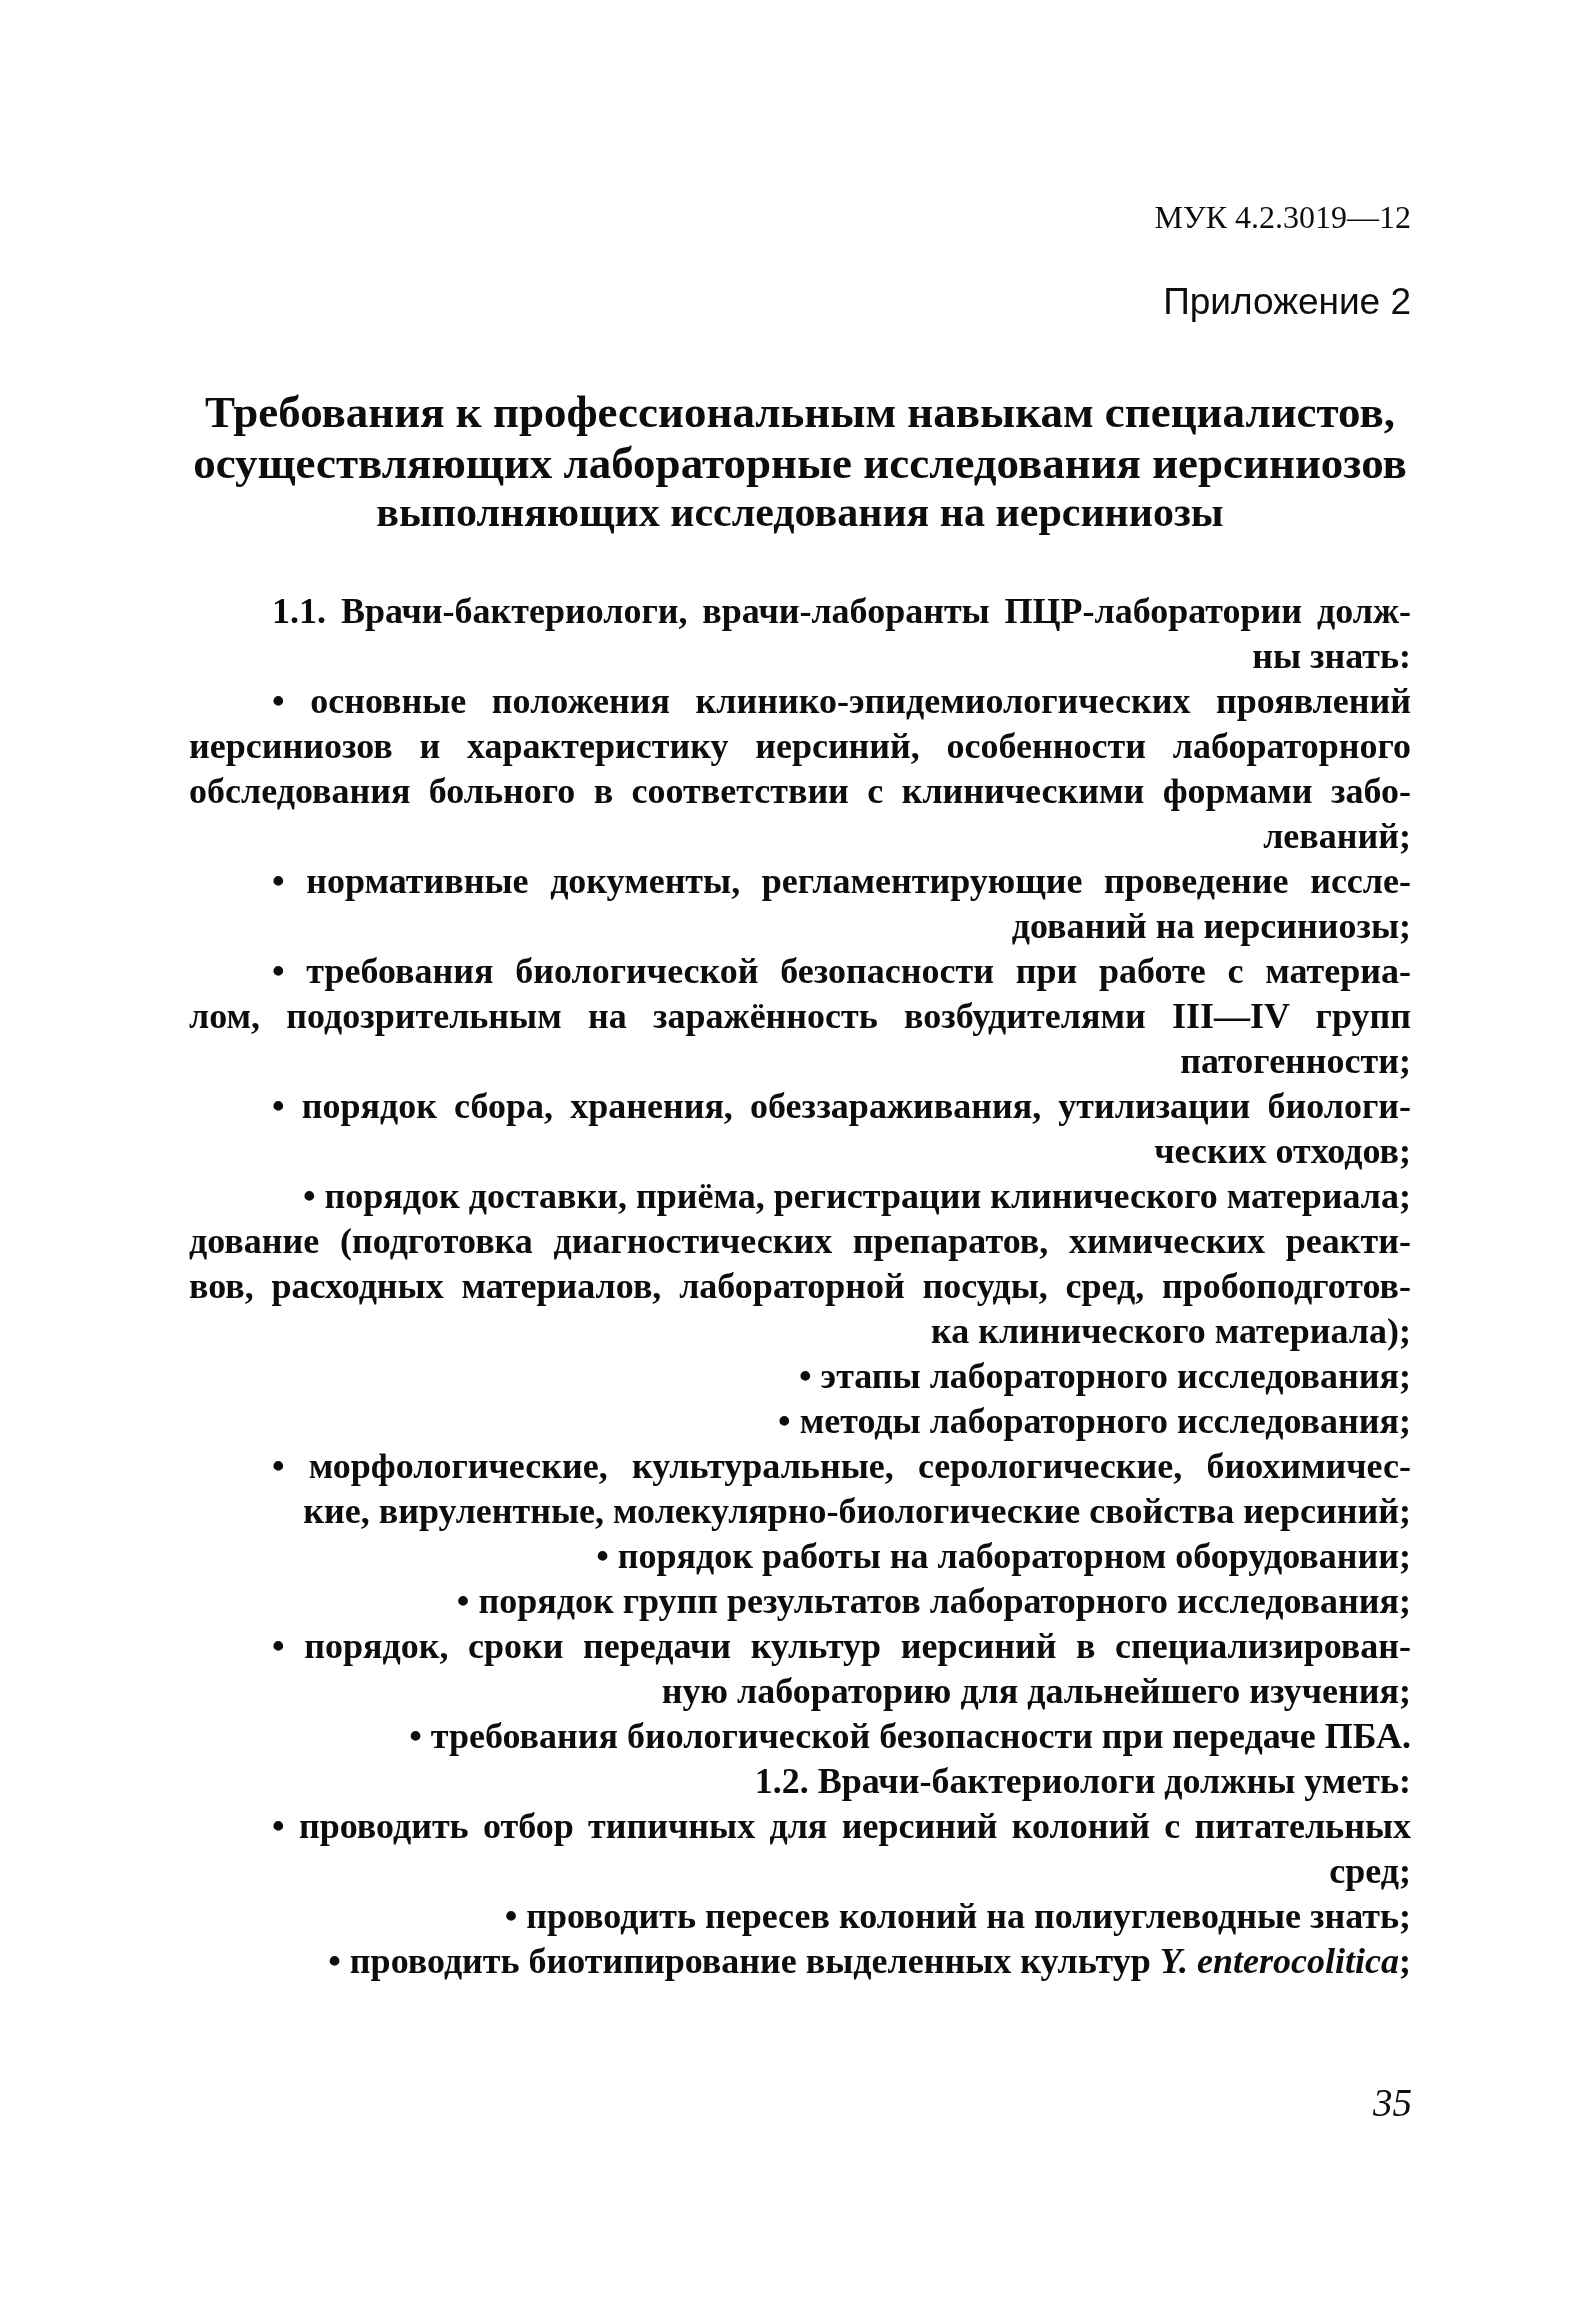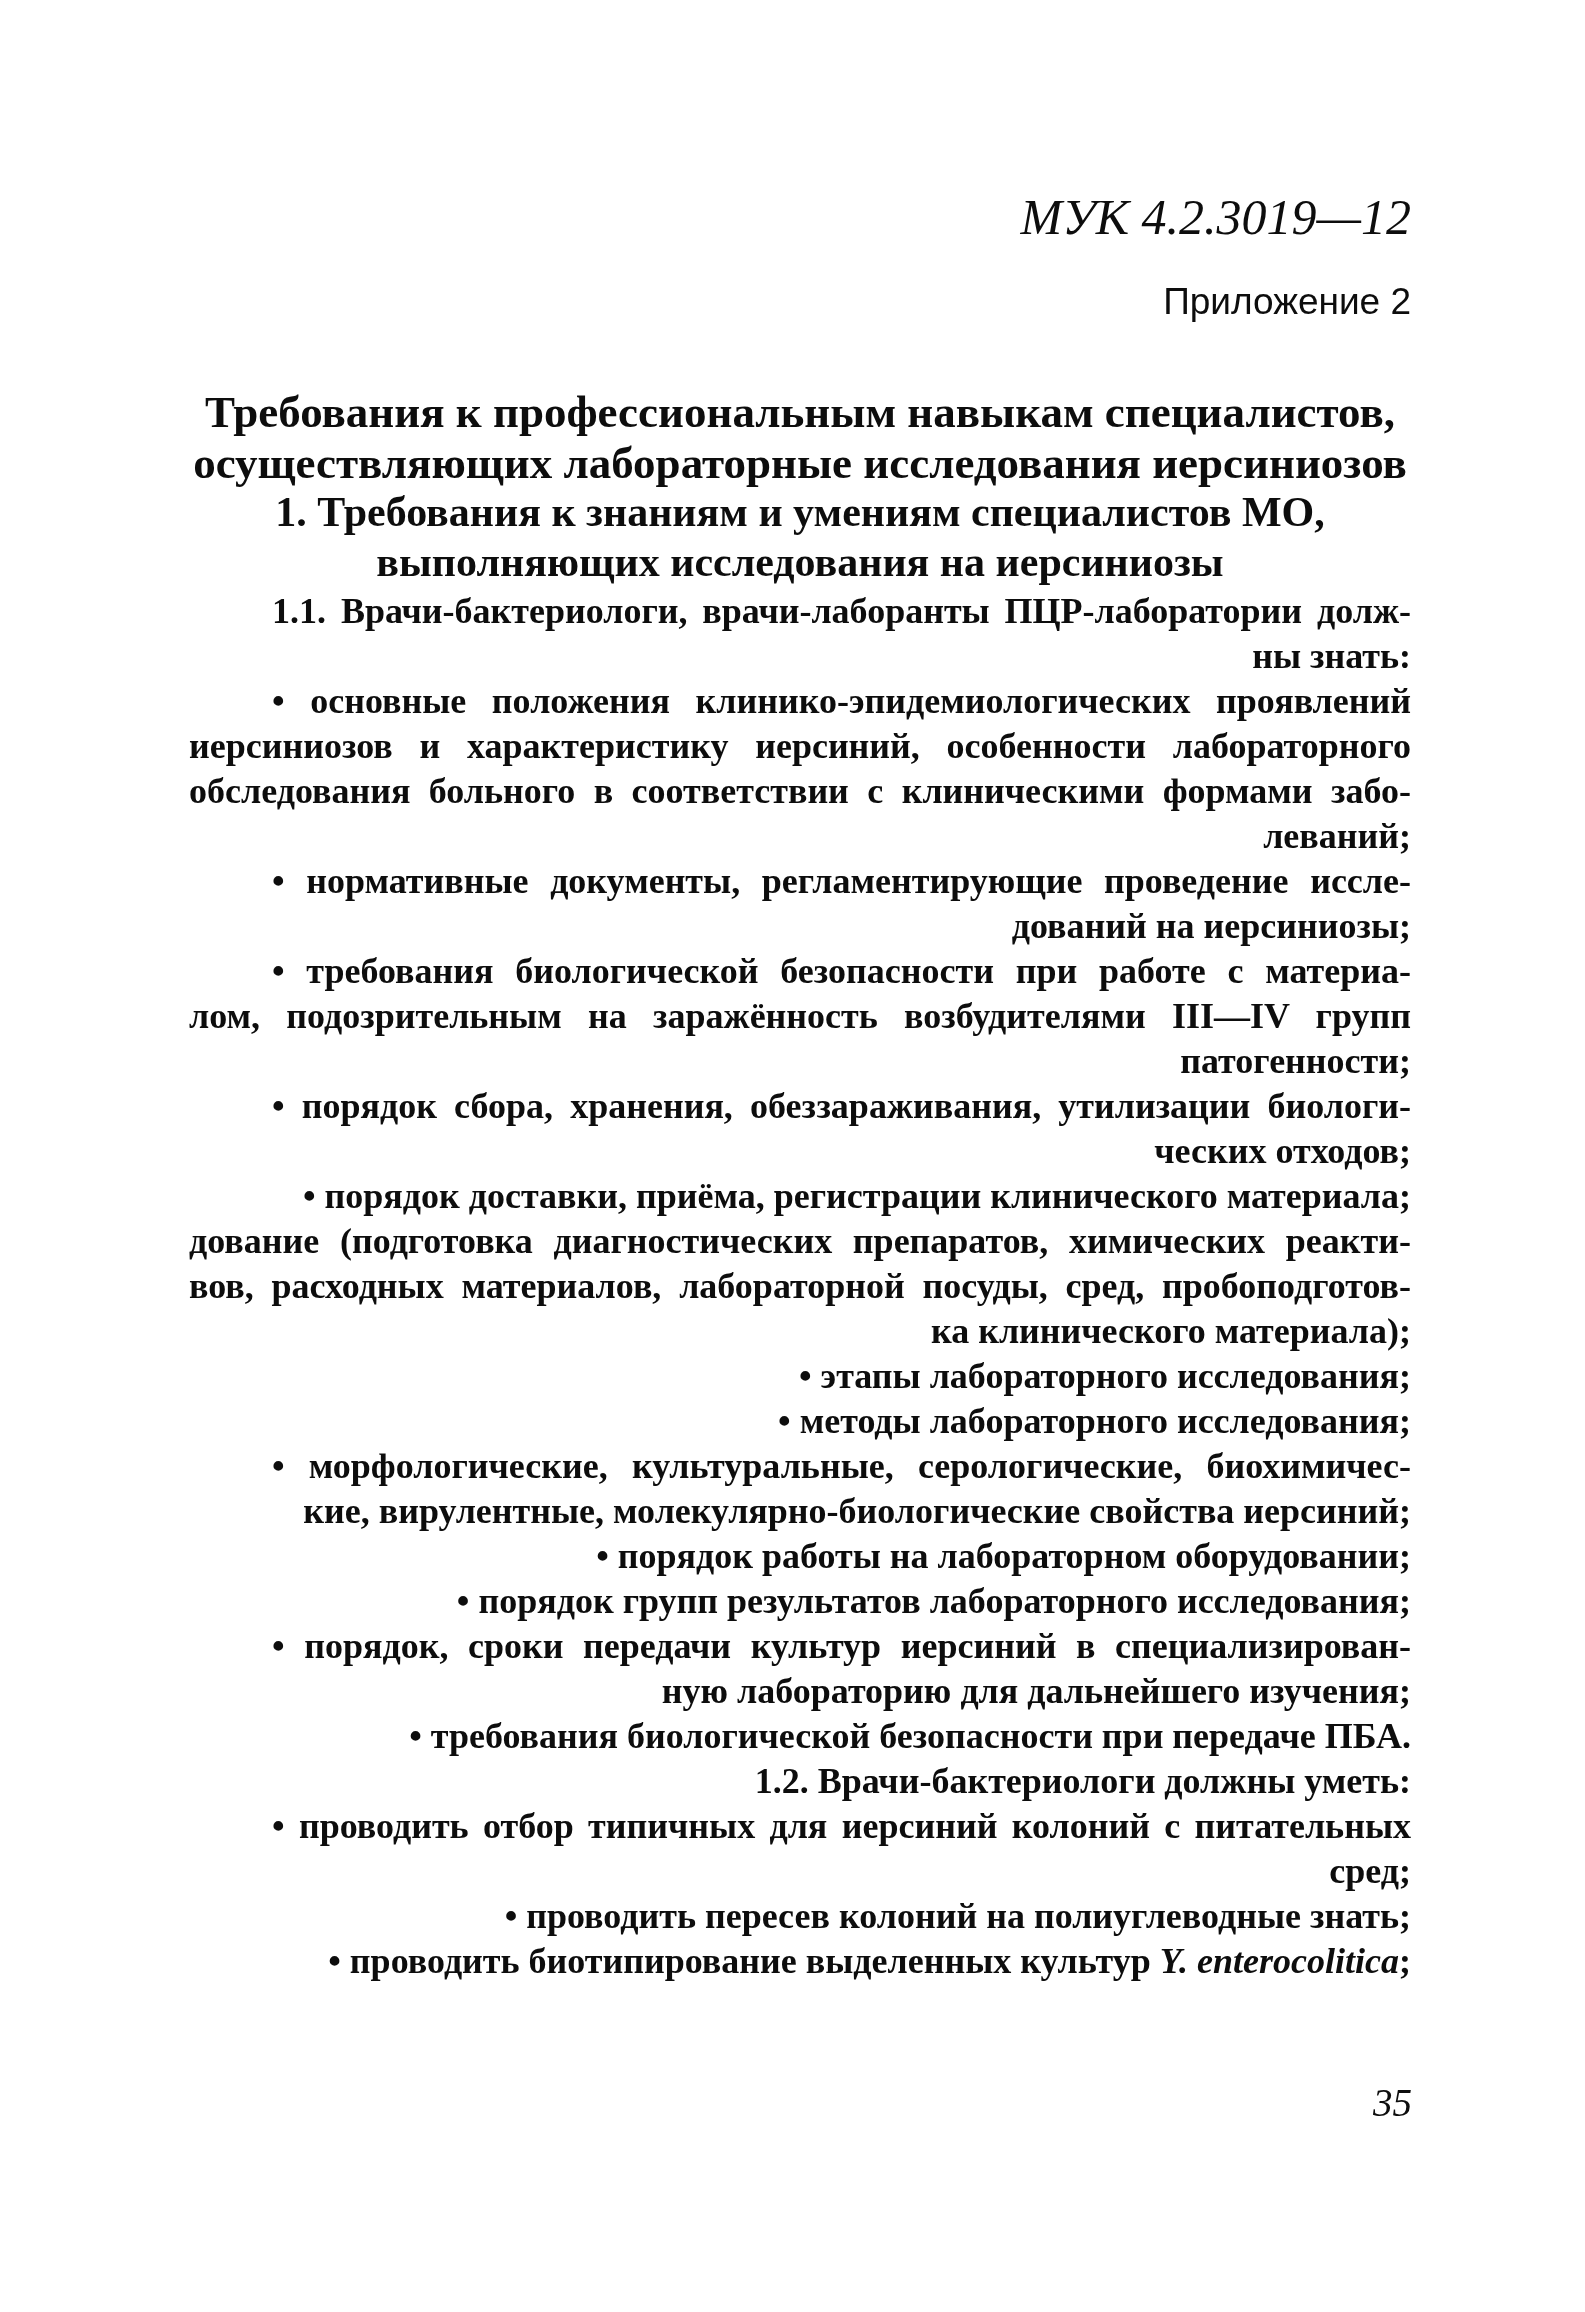--- a/index.html
+++ b/index.html
@@ -17,24 +17,23 @@
     position: absolute;
     left: 189px;
     top: 0;
     width: 1222px;
     height: 100%;
   }
   .doc-code {
     position: absolute;
     top: 196px;
     right: 0;
-    font-size: 50px;
+    font-size: 32px;
     line-height: 43px;
     white-space: nowrap;
-    font-style: italic;
   }
   .annex {
     position: absolute;
     top: 280px;
     right: 0;
     font-family: "Liberation Sans", "DejaVu Sans", sans-serif;
     font-size: 37px;
     line-height: 43px;
     white-space: nowrap;
   }
@@ -98,21 +97,20 @@
     <div class="doc-code">МУК 4.2.3019—12</div>
 
     <div class="annex">Приложение 2</div>
 
     <div class="doc-title">
       <div>Требования к профессиональным навыкам специалистов,</div>
       <div>осуществляющих лабораторные исследования иерсиниозов</div>
     </div>
 
     <div class="section-heading">
-      <div>1. Требования к знаниям и умениям специалистов МО,</div>
       <div>выполняющих исследования на иерсиниозы</div>
     </div>
 
     <div class="body-text">
         <div class="line indent just">1.1. Врачи-бактериологи, врачи-лаборанты ПЦР-лаборатории долж-</div>
         <div class="line">ны знать:</div>
         <div class="line indent just">• основные положения клинико-эпидемиологических проявлений</div>
         <div class="line just">иерсиниозов и характеристику иерсиний, особенности лабораторного</div>
         <div class="line just">обследования больного в соответствии с клиническими формами забо-</div>
         <div class="line">леваний;</div>

